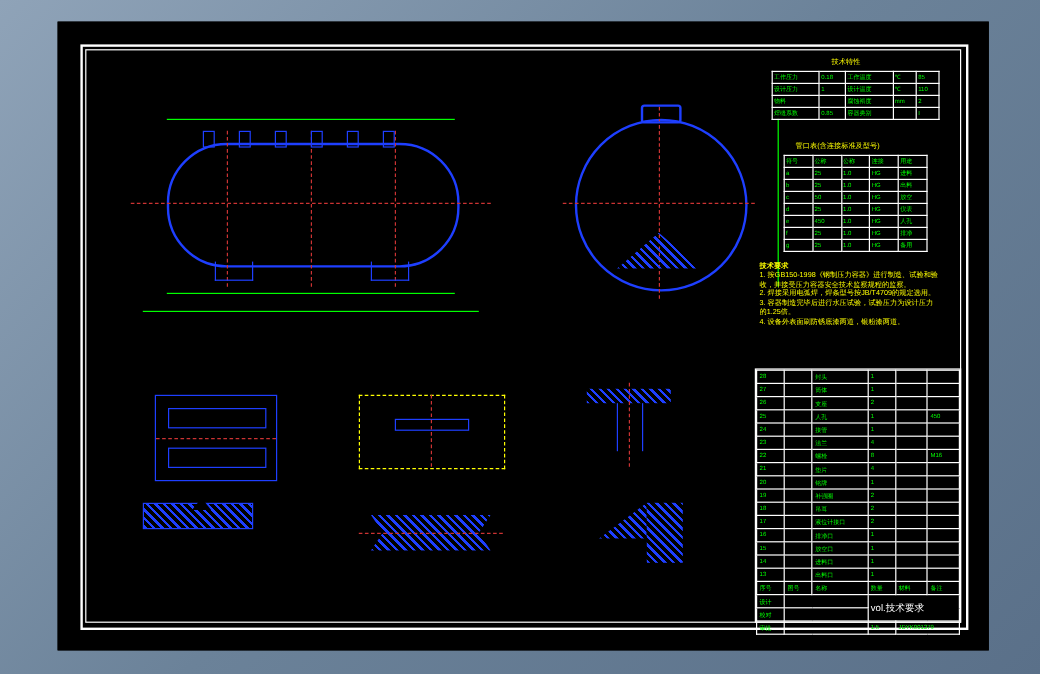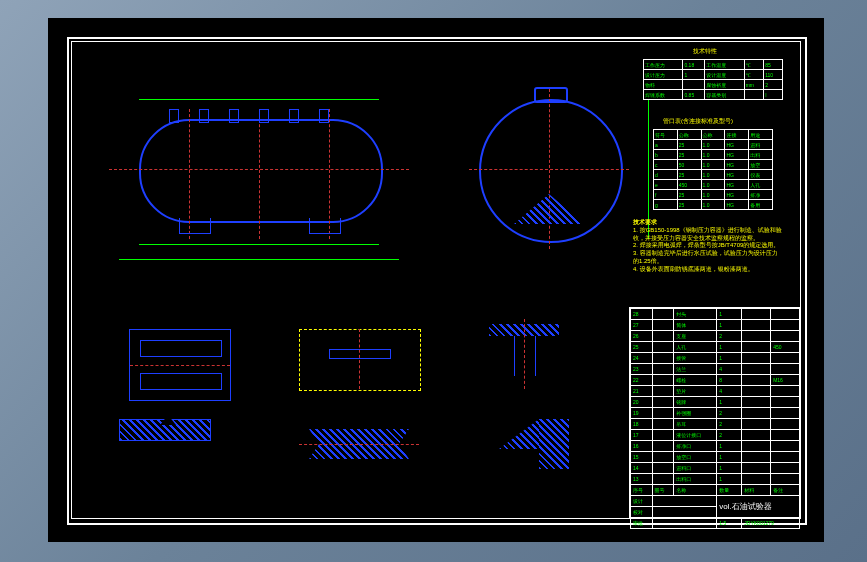--- a/index.html
+++ b/index.html
@@ -489,21 +489,21 @@
             <td>序号</td>
             <td>图号</td>
             <td>名称</td>
             <td>数量</td>
             <td>材料</td>
             <td>备注</td>
           </tr>
       <tr>
             <td>设计</td>
             <td colspan="2"></td>
-            <td colspan="3" rowspan="2" style="color:#fff;font-size:8px">vol.石油试验器</td>
+            <td colspan="3" rowspan="2" style="color:#fff;font-size:8px">vol.技术要求</td>
           </tr>
       <tr>
             <td>校对</td>
             <td colspan="2"></td>
           </tr>
       <tr>
             <td>审批</td>
             <td colspan="2"></td>
             <td>1:5</td>
             <td colspan="2">JDYK001279</td>

